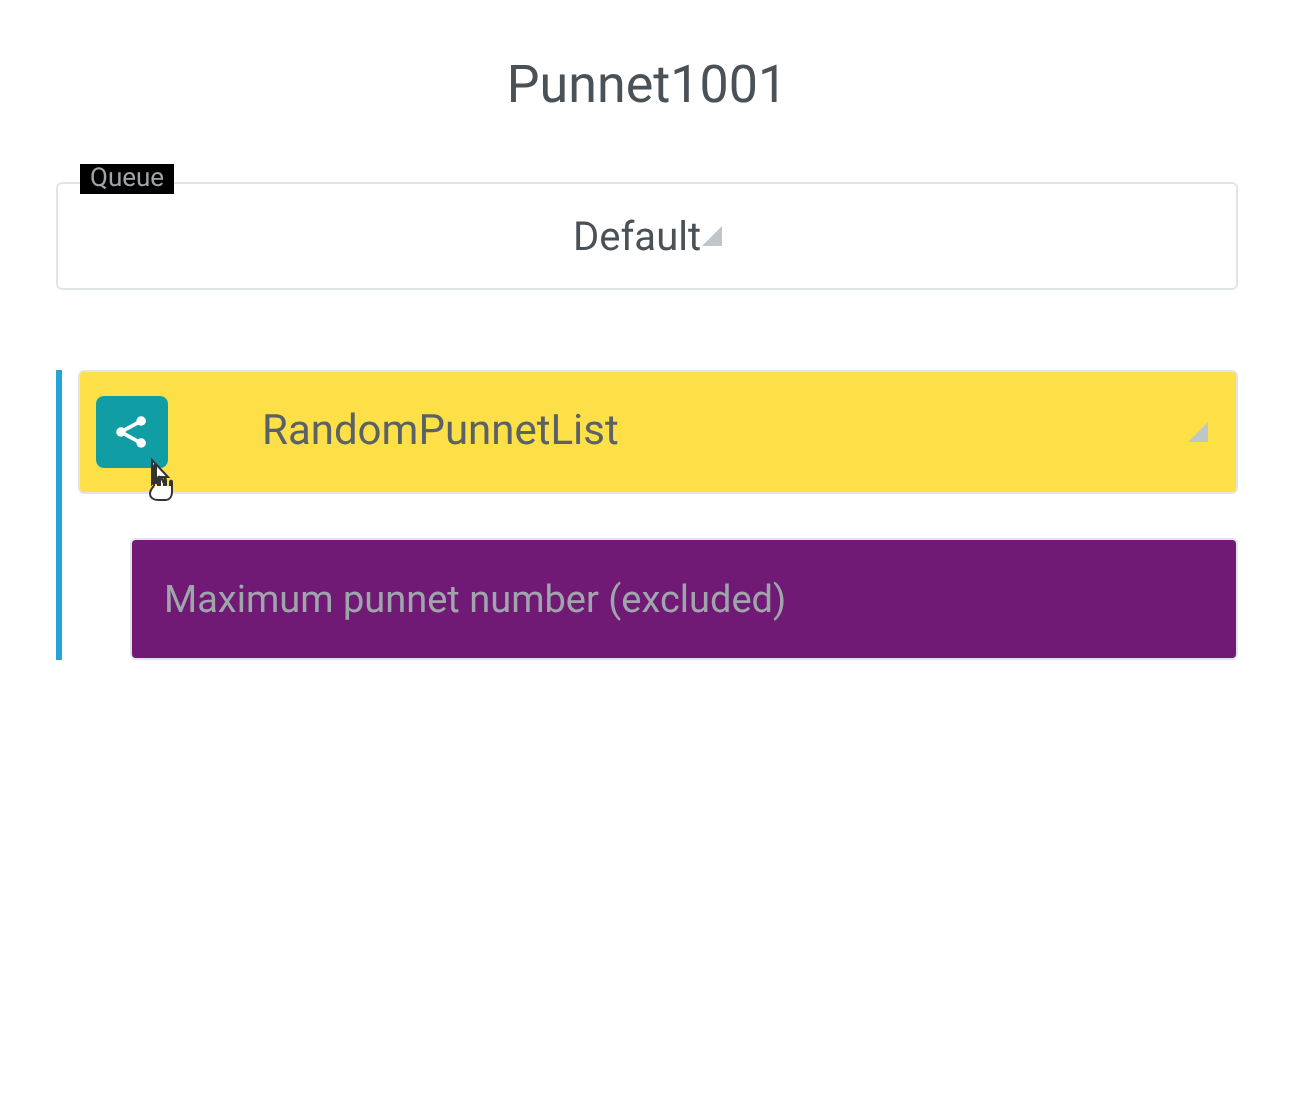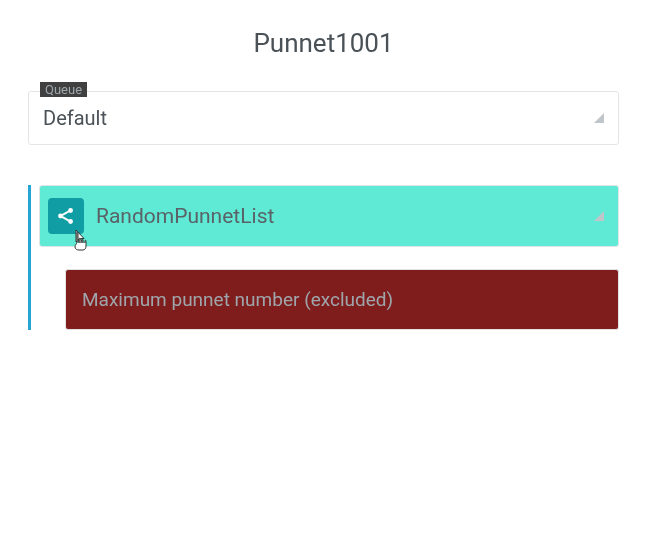--- a/index.html
+++ b/index.html
@@ -20,56 +20,57 @@
     margin-bottom: 33px;
   }
   .field-wrap {
     position: relative;
     margin-bottom: 40px;
   }
   .float-label {
     position: absolute;
     top: -9px;
     left: 12px;
-    background: #404040;
+    background: #000000;
     padding: 0 5px;
     font-size: 13px;
     color: #9fa6ab;
   }
   .select-box {
     border: 1px solid #e2e5e7;
     border-radius: 3px;
     padding: 14px 14px;
     font-size: 20px;
     color: #4a5257;
     display: flex;
     align-items: center;
-    justify-content: space-between;
+    justify-content: center;
     cursor: pointer;
     background: #fff;
   }
   .triangle {
     width: 0;
     height: 0;
     border-left: 10px solid transparent;
     border-bottom: 10px solid #bfc5c9;
   }
   .component-block {
     border-left: 3px solid #26a5d4;
     padding-left: 8px;
   }
   .component-header {
     display: flex;
     align-items: center;
     border: 1px solid #e2e5e7;
     border-radius: 3px;
     padding: 12px 14px 12px 8px;
-    background: #5eead4;
+    background: #fde047;
     cursor: pointer;
     position: relative;
+    gap: 35px;
   }
   .component-header .icon-box {
     width: 36px;
     height: 36px;
     background: #119da4;
     border-radius: 4px;
     display: flex;
     align-items: center;
     justify-content: center;
     margin-right: 12px;
@@ -90,21 +91,21 @@
     padding-left: 26px;
     margin-top: 22px;
   }
   .input-box {
     border: 1px solid #e2e5e7;
     border-radius: 3px;
     padding: 18px 16px;
     font-size: 19px;
     color: #9fa6ab;
     margin-bottom: 26px;
-    background: #7f1d1d;
+    background: #701a75;
     cursor: text;
   }
 </style>
 </head>
 <body>
 
 <h1 class="title">Punnet1001</h1>
 
 <div class="field-wrap">
   <span class="float-label">Queue</span>

